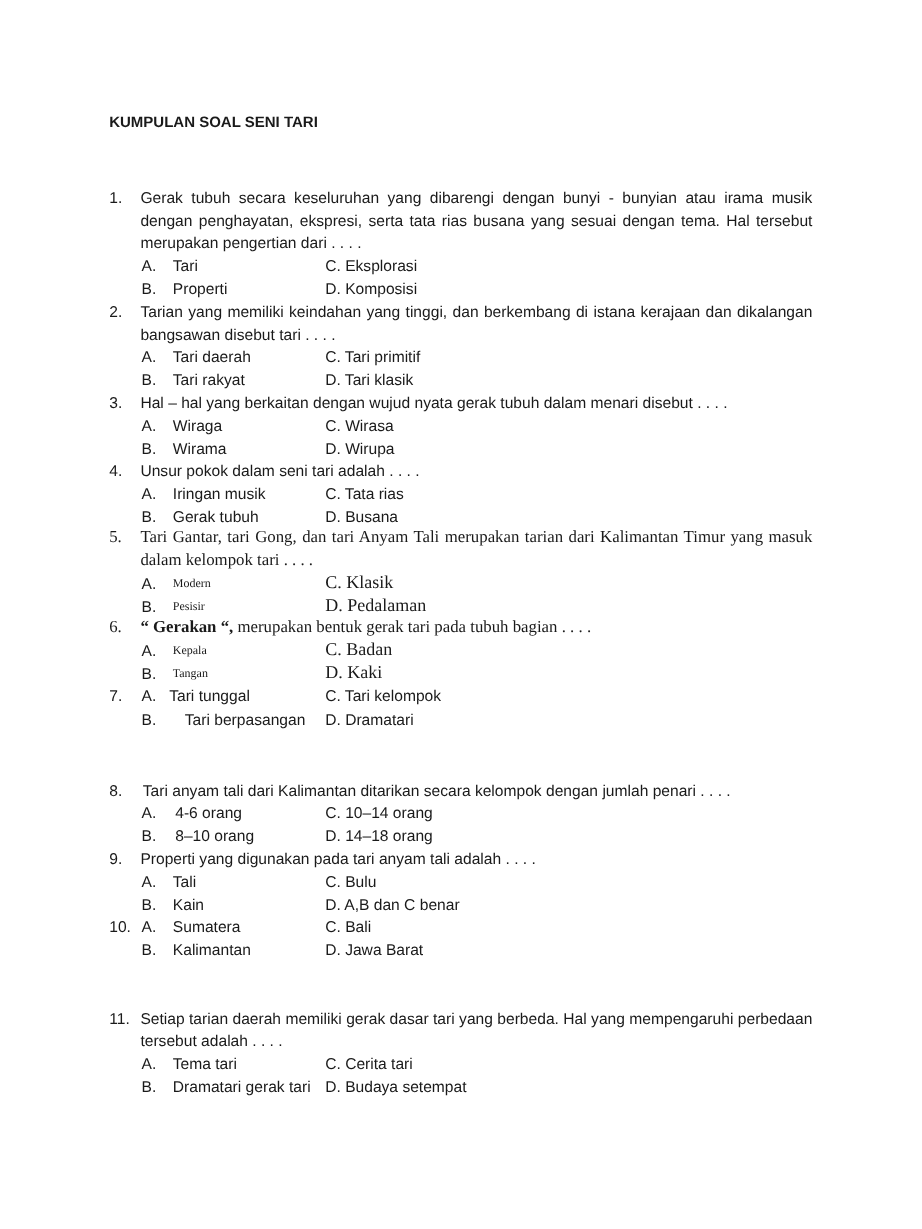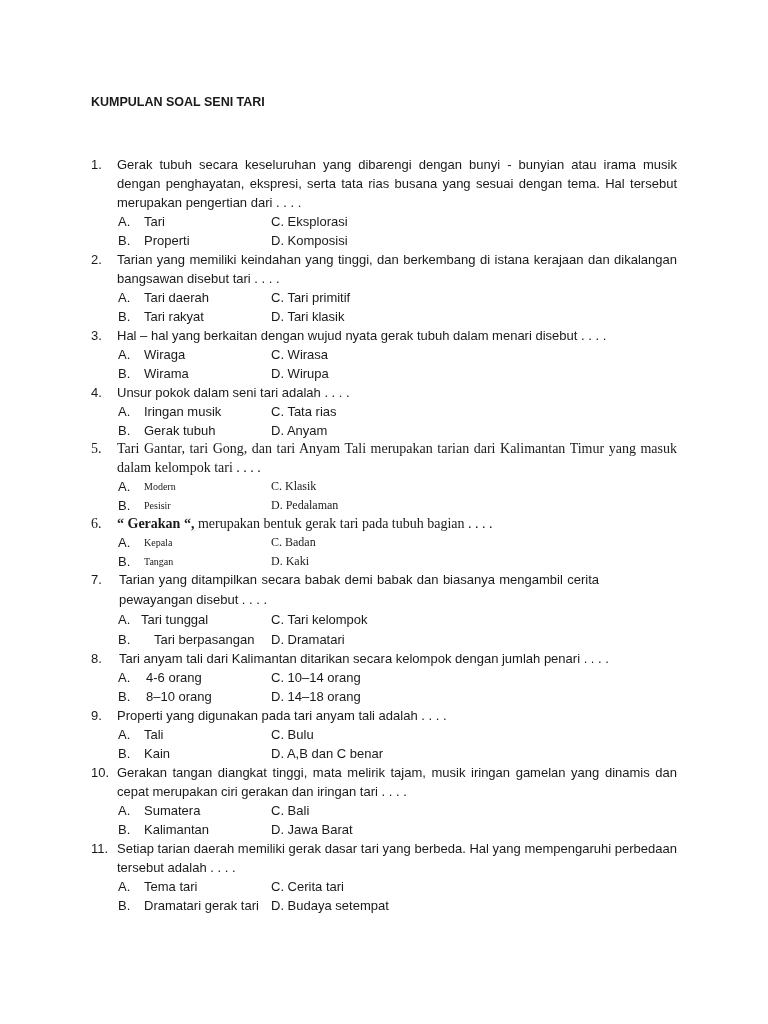--- a/index.html
+++ b/index.html
@@ -10,21 +10,21 @@
   .q { position: absolute; left: 91px; width: 586px; font-size: 13px; line-height: 19px; }
   .q .num { position: absolute; left: 0; top: 0; }
   .q .text { margin-left: 26px; text-align: justify; }
   .q .text.last { text-align-last: left; }
   .opt { position: relative; height: 19px; font-size: 13px; line-height: 19px; }
   .opt .l { position: absolute; left: 27px; }
   .opt .lt { position: absolute; left: 53px; }
   .opt .r { position: absolute; left: 180px; }
   .serif .text, .serif .opt .lt, .serif .opt .r, .serif .num { font-family: "Liberation Serif", "DejaVu Serif", serif; font-size: 14px; }
   .serif .opt .lt { font-size: 10px; }
-  .serif .opt .r { font-size: 12px; }
+  .serif .opt .r { font-size: 15px; }
   b { font-weight: bold; }
 </style>
 </head>
 <body>
 
 <div class="page">
   <div class="title">KUMPULAN SOAL SENI TARI</div>
 
   <div class="q" style="top:155px">
     <span class="num">1.</span>
@@ -75,21 +75,21 @@
     <span class="num">4.</span>
     <div class="text last">Unsur pokok dalam seni tari adalah . . . .</div>
     <div class="opt">
       <span class="l">A.</span>
       <span class="lt">Iringan musik</span>
       <span class="r">C. Tata rias</span>
     </div>
     <div class="opt">
       <span class="l">B.</span>
       <span class="lt">Gerak tubuh</span>
-      <span class="r">D. Anyam</span>
+      <span class="r">D. Busana</span>
     </div>
   </div>
 
   <div class="q serif" style="top:439px">
     <span class="num">5.</span>
     <div class="text last">Tari Gantar, tari Gong, dan  tari Anyam Tali merupakan tarian dari Kalimantan Timur yang masuk dalam kelompok tari . . . .</div>
     <div class="opt">
       <span class="l">A.</span>
       <span class="lt">Modern</span>
       <span class="r">C. Klasik</span>
@@ -111,21 +111,20 @@
     </div>
     <div class="opt">
       <span class="l">B.</span>
       <span class="lt">Tangan</span>
       <span class="r">D. Kaki</span>
     </div>
   </div>
 
   <div class="q" style="top:570px; line-height:20px">
     <span class="num">7.</span>
-    <div class="text last" style="margin-left:28px; width:480px">Tarian yang ditampilkan secara babak demi babak dan biasanya mengambil cerita pewayangan disebut . . . .</div>
     <div class="opt" style="height:20px">
       <span class="l">A.</span>
       <span class="lt" style="left:50px">Tari tunggal</span>
       <span class="r">C. Tari kelompok</span>
     </div>
     <div class="opt" style="height:20px">
       <span class="l">B.</span>
       <span class="lt" style="left:63px">Tari berpasangan</span>
       <span class="r">D. Dramatari</span>
     </div>
@@ -156,21 +155,20 @@
     </div>
     <div class="opt">
       <span class="l">B.</span>
       <span class="lt">Kain</span>
       <span class="r">D. A,B dan C benar</span>
     </div>
   </div>
 
   <div class="q" style="top:763px">
     <span class="num">10.</span>
-    <div class="text last">Gerakan tangan diangkat tinggi, mata melirik tajam, musik iringan gamelan yang dinamis dan cepat merupakan ciri gerakan dan iringan tari . . . .</div>
     <div class="opt">
       <span class="l">A.</span>
       <span class="lt">Sumatera</span>
       <span class="r">C. Bali</span>
     </div>
     <div class="opt">
       <span class="l">B.</span>
       <span class="lt">Kalimantan</span>
       <span class="r">D. Jawa Barat</span>
     </div>

